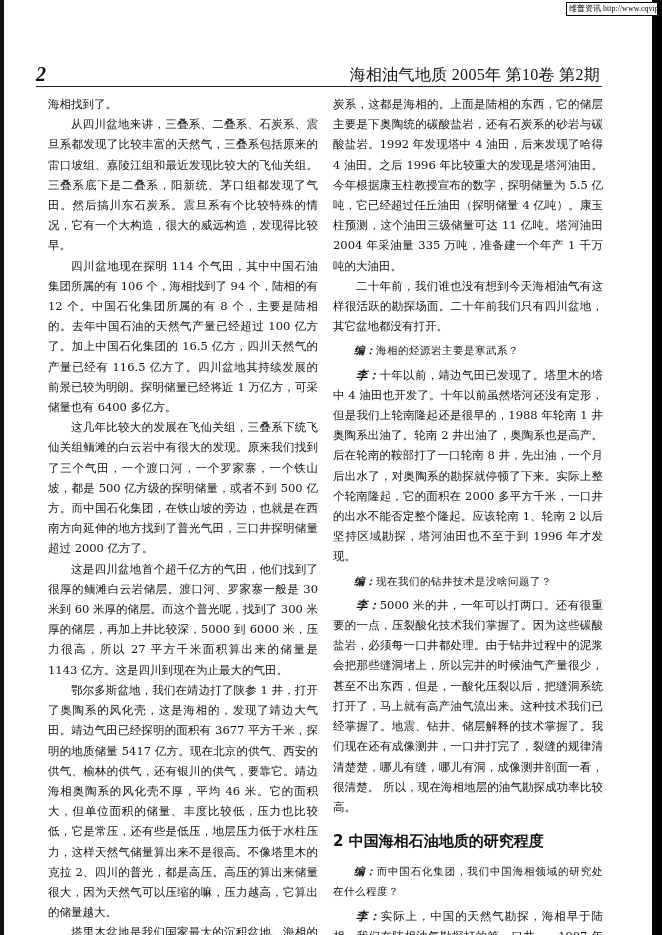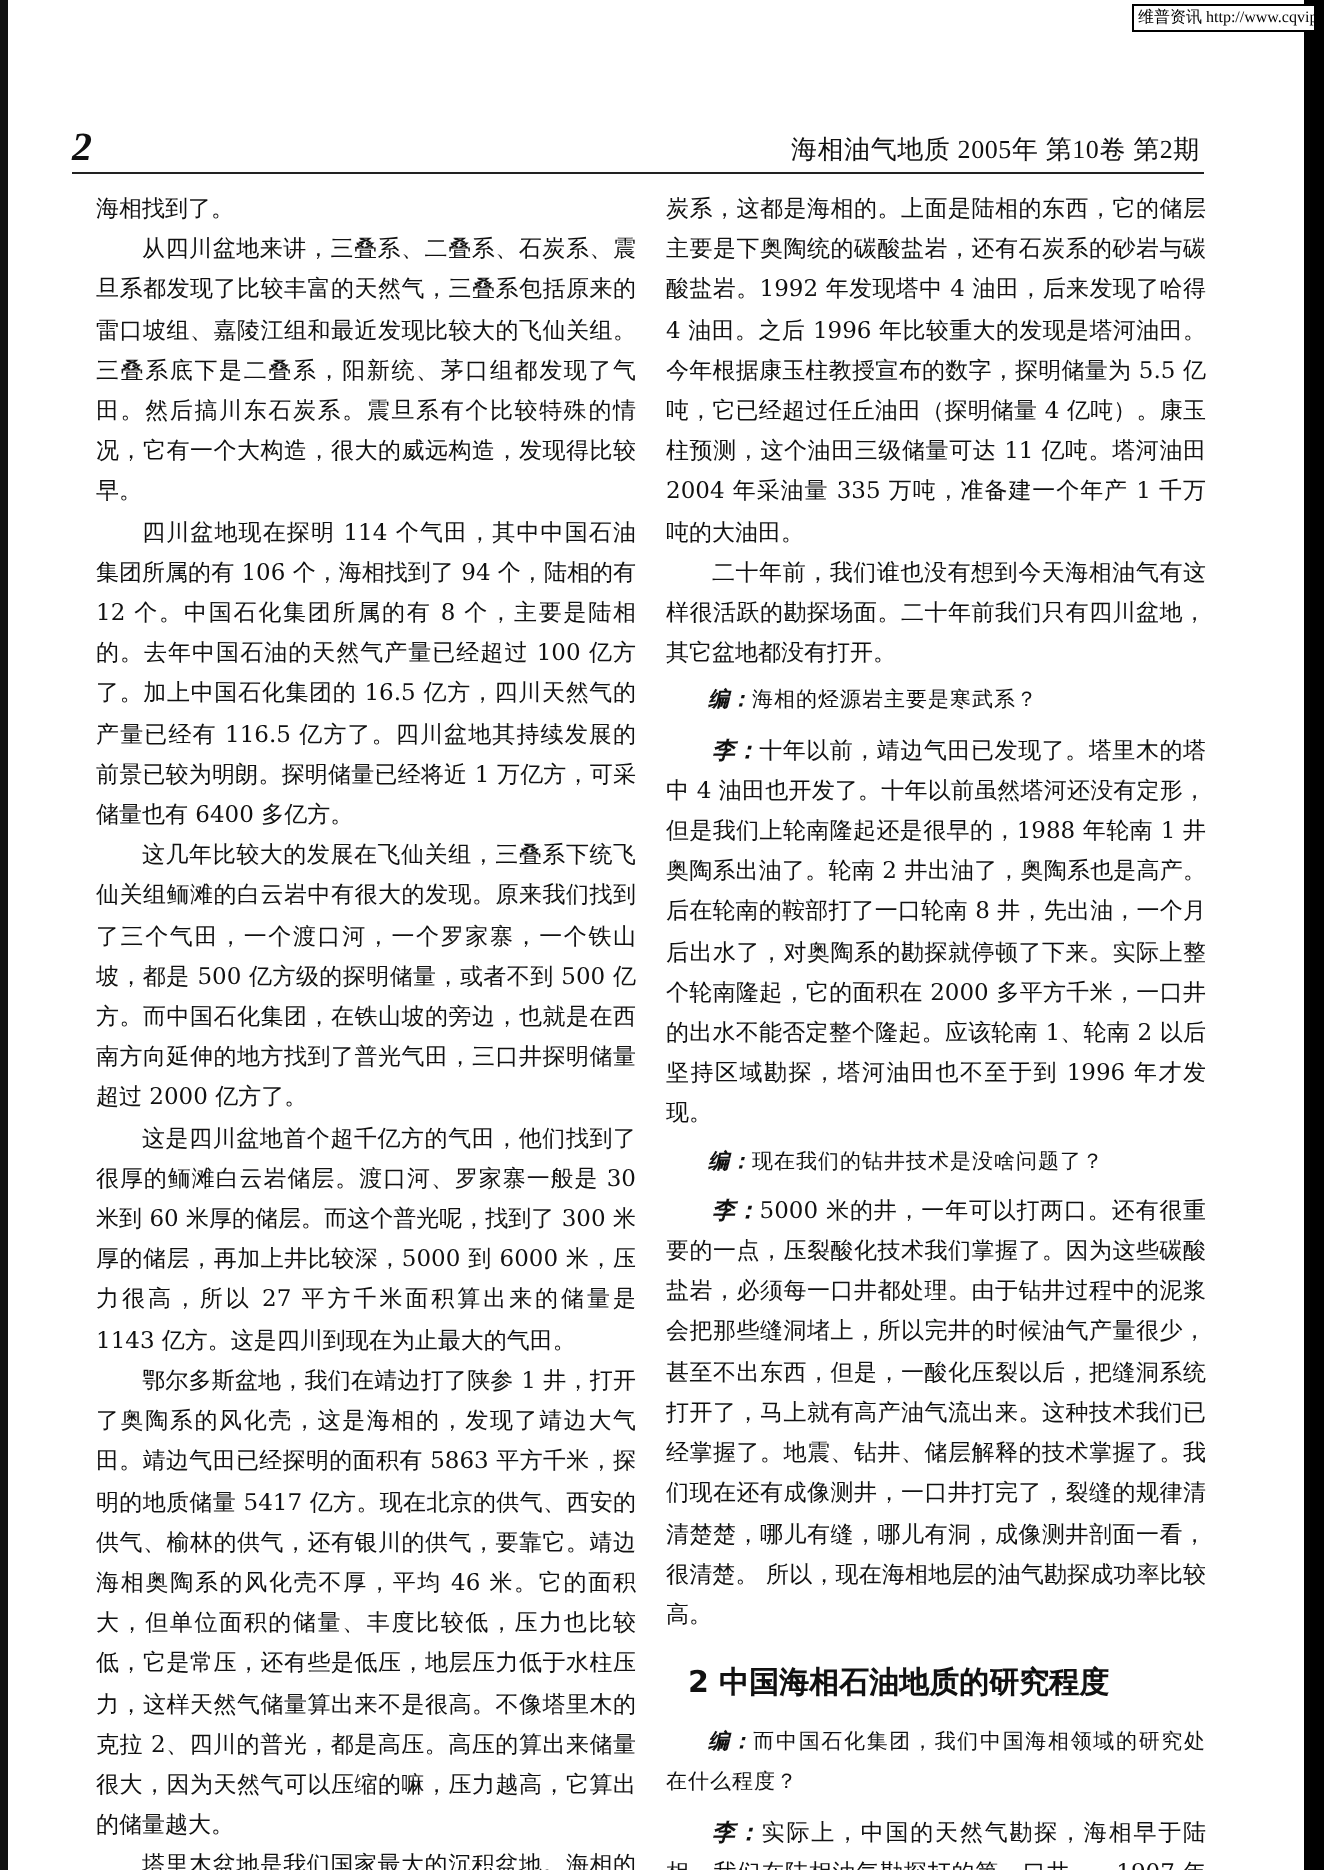--- a/index.html
+++ b/index.html
@@ -19,39 +19,39 @@
   .header {
     position: absolute; top: 66px; left: 36px; width: 584px; height: 20px;
   }
   .page-num {
     position: absolute; left: 0; top: -2px;
     font-family: "Liberation Serif", serif; font-weight: bold; font-style: italic;
     font-size: 20px; line-height: 20px;
   }
   .journal {
     position: absolute; right: 20px; top: 2px;
-    font-family: "Liberation Serif", serif; font-size: 13px; line-height: 14px; letter-spacing: 0.3px;
+    font-family: "Liberation Serif", serif; font-size: 16px; line-height: 14px; letter-spacing: 0.3px;
   }
   .header-rule {
     position: absolute; left: 36px; top: 86px; width: 566px; height: 1px; background: #222;
   }
   .col {
     position: absolute; top: 94px;
     font-size: 11.5px; line-height: 20.2px; text-align: justify;
   }
   .col.left { left: 48px; width: 270px; }
   .col.right { left: 333px; width: 270px; }
   .col p { margin: 0; }
   .col p.indent { text-indent: 2em; }
   .col p.q { text-indent: 2em; font-size: 10.5px; margin: 4px 0 4px 0; letter-spacing: 0.5px; }
   .col p.a { text-indent: 2em; }
   .spk { font-weight: bold; font-style: italic; }
   .section-title {
     font-family: "DejaVu Sans", "Liberation Sans", sans-serif; font-weight: bold;
-    font-size: 15px; line-height: 20px; margin: 14px 0 10px 11px; text-indent: 0;
+    font-size: 15px; line-height: 20px; margin: 14px 0 10px 0; text-indent: 0;
   }
 </style>
 </head>
 <body>
 
 <div class="left-border"></div>
 <div class="right-border"></div>
 
 <div class="watermark">维普资讯 http://www.cqvip.com</div>
 
@@ -60,21 +60,21 @@
   <span class="journal">海相油气地质  2005年 第10卷 第2期</span>
 </div>
 <div class="header-rule"></div>
 
 <div class="col left">
   <p>海相找到了。</p>
   <p class="indent">从四川盆地来讲，三叠系、二叠系、石炭系、震旦系都发现了比较丰富的天然气，三叠系包括原来的雷口坡组、嘉陵江组和最近发现比较大的飞仙关组。三叠系底下是二叠系，阳新统、茅口组都发现了气田。然后搞川东石炭系。震旦系有个比较特殊的情况，它有一个大构造，很大的威远构造，发现得比较早。</p>
   <p class="indent">四川盆地现在探明 114 个气田，其中中国石油集团所属的有 106 个，海相找到了 94 个，陆相的有 12 个。中国石化集团所属的有 8 个，主要是陆相的。去年中国石油的天然气产量已经超过 100 亿方了。加上中国石化集团的 16.5 亿方，四川天然气的产量已经有 116.5 亿方了。四川盆地其持续发展的前景已较为明朗。探明储量已经将近 1 万亿方，可采储量也有 6400 多亿方。</p>
   <p class="indent">这几年比较大的发展在飞仙关组，三叠系下统飞仙关组鲕滩的白云岩中有很大的发现。原来我们找到了三个气田，一个渡口河，一个罗家寨，一个铁山坡，都是 500 亿方级的探明储量，或者不到 500 亿方。而中国石化集团，在铁山坡的旁边，也就是在西南方向延伸的地方找到了普光气田，三口井探明储量超过 2000 亿方了。</p>
   <p class="indent">这是四川盆地首个超千亿方的气田，他们找到了很厚的鲕滩白云岩储层。渡口河、罗家寨一般是 30 米到 60 米厚的储层。而这个普光呢，找到了 300 米厚的储层，再加上井比较深，5000 到 6000 米，压力很高，所以 27 平方千米面积算出来的储量是 1143 亿方。这是四川到现在为止最大的气田。</p>
-  <p class="indent">鄂尔多斯盆地，我们在靖边打了陕参 1 井，打开了奥陶系的风化壳，这是海相的，发现了靖边大气田。靖边气田已经探明的面积有 5863 平方千米，探明的地质储量 5417 亿方。现在北京的供气、西安的供气、榆林的供气，还有银川的供气，要靠它。靖边海相奥陶系的风化壳不厚，平均 46 米。它的面积大，但单位面积的储量、丰度比较低，压力也比较低，它是常压，还有些是低压，地层压力低于水柱压力，这样天然气储量算出来不是很高。不像塔里木的克拉 2、四川的普光，都是高压。高压的算出来储量很大，因为天然气可以压缩的嘛，压力越高，它算出的储量越大。</p>
+  <p class="indent">鄂尔多斯盆地，我们在靖边打了陕参 1 井，打开了奥陶系的风化壳，这是海相的，发现了靖边大气田。靖边气田已经探明的面积有 3677 平方千米，探明的地质储量 5417 亿方。现在北京的供气、西安的供气、榆林的供气，还有银川的供气，要靠它。靖边海相奥陶系的风化壳不厚，平均 46 米。它的面积大，但单位面积的储量、丰度比较低，压力也比较低，它是常压，还有些是低压，地层压力低于水柱压力，这样天然气储量算出来不是很高。不像塔里木的克拉 2、四川的普光，都是高压。高压的算出来储量很大，因为天然气可以压缩的嘛，压力越高，它算出的储量越大。</p>
   <p class="indent">塔里木盆地是我们国家最大的沉积盆地。海相的烃源岩主要是寒武系、奥陶系，另外有一部分是石</p>
 </div>
 
 <div class="col right">
   <p>炭系，这都是海相的。上面是陆相的东西，它的储层主要是下奥陶统的碳酸盐岩，还有石炭系的砂岩与碳酸盐岩。1992 年发现塔中 4 油田，后来发现了哈得 4 油田。之后 1996 年比较重大的发现是塔河油田。今年根据康玉柱教授宣布的数字，探明储量为 5.5 亿吨，它已经超过任丘油田（探明储量 4 亿吨）。康玉柱预测，这个油田三级储量可达 11 亿吨。塔河油田 2004 年采油量 335 万吨，准备建一个年产 1 千万吨的大油田。</p>
   <p class="indent">二十年前，我们谁也没有想到今天海相油气有这样很活跃的勘探场面。二十年前我们只有四川盆地，其它盆地都没有打开。</p>
 
   <p class="q">
     <span class="spk">编：</span><span>海相的烃源岩主要是寒武系？</span>
   </p>

